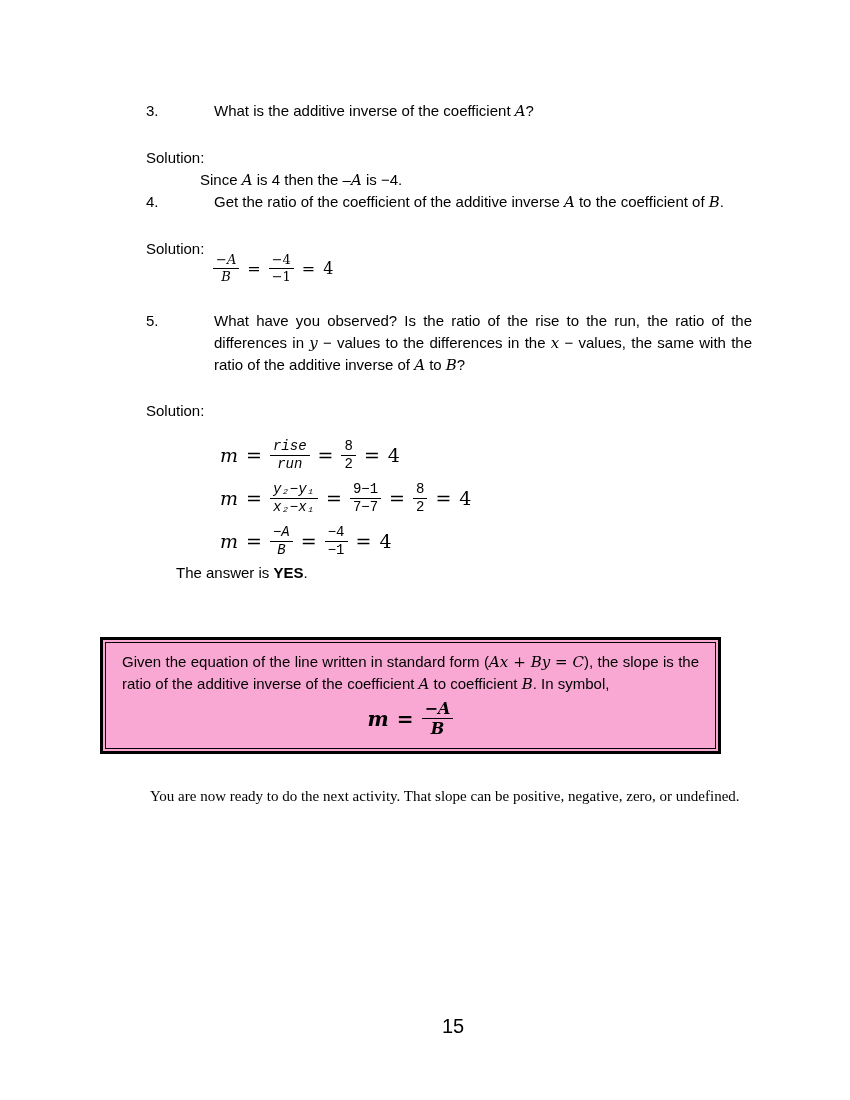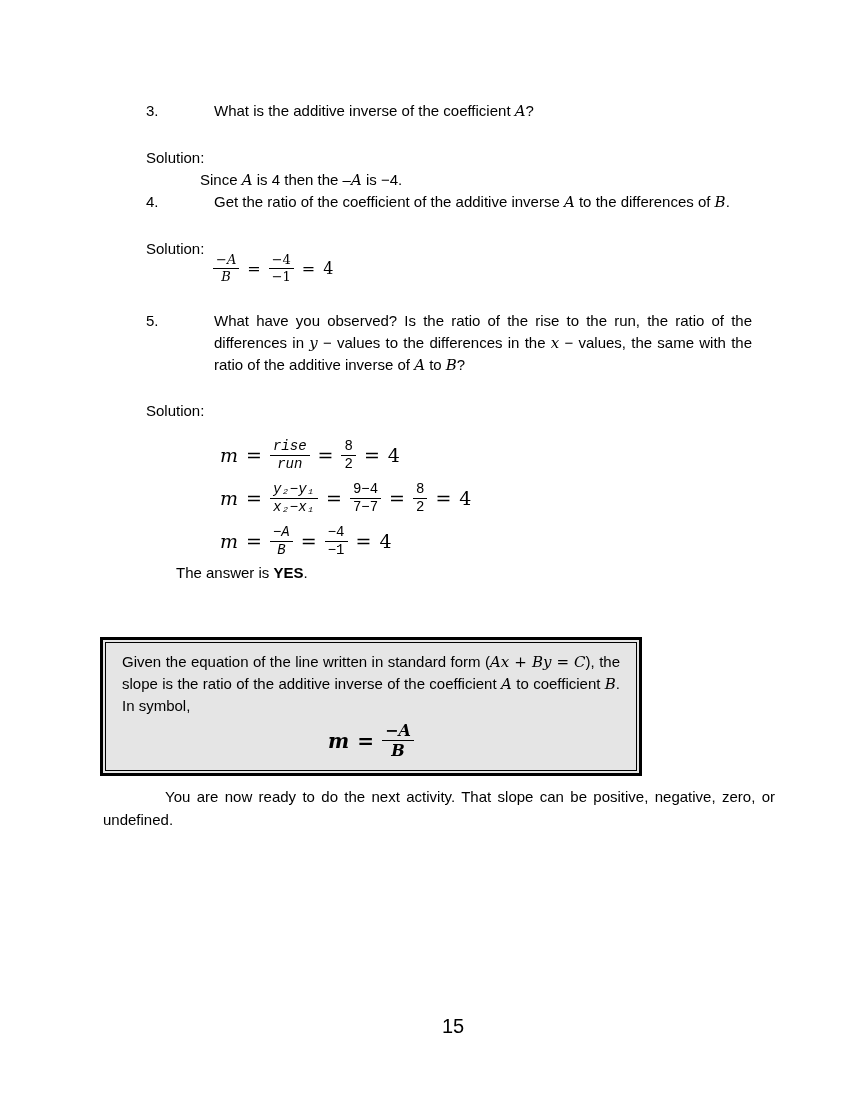--- a/index.html
+++ b/index.html
@@ -28,22 +28,22 @@
   .eq .mi{font-style:italic;}
   .frac{display:inline-flex;flex-direction:column;align-items:center;line-height:1.2;text-align:center;}
   .fnum{display:block;border-bottom:1.2px solid #000;padding:0 3px;}
   .fden{display:block;padding:0 3px;}
   .eq-main{font-size:19px;}
   .eq-main .frac{font-size:14px;font-family:Liberation Mono, monospace;}
   .eq-small{font-size:16px;}
   .eq-small .frac{font-size:13px;}
   
   .box-outer{
-    position:absolute;left:100px;top:637px;width:542px;
-    border:3px solid #000;padding:2px;box-sizing:border-box;background:#e5e5e5;
+    position:absolute;left:100px;top:637px;width:621px;
+    border:3px solid #000;padding:2px;box-sizing:border-box;background:#f9a8d4;
   }
   .box-inner{border:1px solid #000;padding:8px 16px 10px;}
   .box-text{text-align:justify;line-height:22px;}
   .box-eq{
     display:flex;justify-content:center;align-items:center;gap:8px;
     font-family:"DejaVu Serif", serif;font-weight:bold;font-style:italic;
     font-size:20px;margin-top:4px;
   }
   .box-eq .frac{font-size:16px;}
   .box-eq .fnum{border-bottom:1.6px solid #000;}
@@ -64,21 +64,21 @@
   <div class="abs qitem line" style="left:146px;top:100px;width:612px;">
     <span class="qnum">3.</span>
     <span class="qtext"><span>What is the additive inverse of the coefficient </span><span class="ivar">A</span><span>?</span></span>
   </div>
 
   <div class="abs line" style="left:146px;top:147px;">Solution:</div>
   <div class="abs line" style="left:200px;top:169px;text-align:right;"><span>Since </span><span class="ivar">A</span><span> is 4 then the –</span><span class="ivar">A</span><span> is −4.</span></div>
 
   <div class="abs qitem line" style="left:146px;top:191px;width:620px;">
     <span class="qnum">4.</span>
-    <span class="qtext"><span>Get the ratio of the coefficient of the additive inverse </span><span class="ivar">A</span><span> to the differences of </span><span class="ivar">B</span><span>.</span></span>
+    <span class="qtext"><span>Get the ratio of the coefficient of the additive inverse </span><span class="ivar">A</span><span> to the coefficient of </span><span class="ivar">B</span><span>.</span></span>
   </div>
 
   <div class="abs line" style="left:146px;top:238px;">Solution:</div>
   <div class="abs eq eq-small" style="left:213px;top:252px;">
     <span class="frac">
         <span class="fnum mi">−A</span>
         <span class="fden mi">B</span>
       </span>
     <span>=</span>
     <span class="frac">
@@ -114,21 +114,21 @@
 
   <div class="abs eq eq-main" style="left:220px;top:481px;">
     <span class="mi">m</span>
     <span>=</span>
     <span class="frac">
         <span class="fnum mi">y₂−y₁</span>
         <span class="fden mi">x₂−x₁</span>
       </span>
     <span>=</span>
     <span class="frac">
-        <span class="fnum">9−4</span>
+        <span class="fnum">9−1</span>
         <span class="fden">7−7</span>
       </span>
     <span>=</span>
     <span class="frac">
         <span class="fnum">8</span>
         <span class="fden">2</span>
       </span>
     <span>=</span>
     <span>4</span>
   </div>
@@ -158,18 +158,18 @@
         <span>m</span>
         <span>=</span>
         <span class="frac">
             <span class="fnum">−A</span>
             <span class="fden">B</span>
           </span>
       </div>
     </div>
   </div>
 
-  <div class="abs closing just" style="left:103px;top:785px;width:672px;">You are now ready to do the next activity. That slope can be positive, negative, zero, or undefined.</div>
+  <div class="abs closing just" style="left:88px;top:785px;width:672px;font-family:Liberation Serif, serif;">You are now ready to do the next activity. That slope can be positive, negative, zero, or undefined.</div>
 
   <div class="abs center page-number" style="top:1015px;">15</div>
 
 
 </div>
 
 </body></html>

